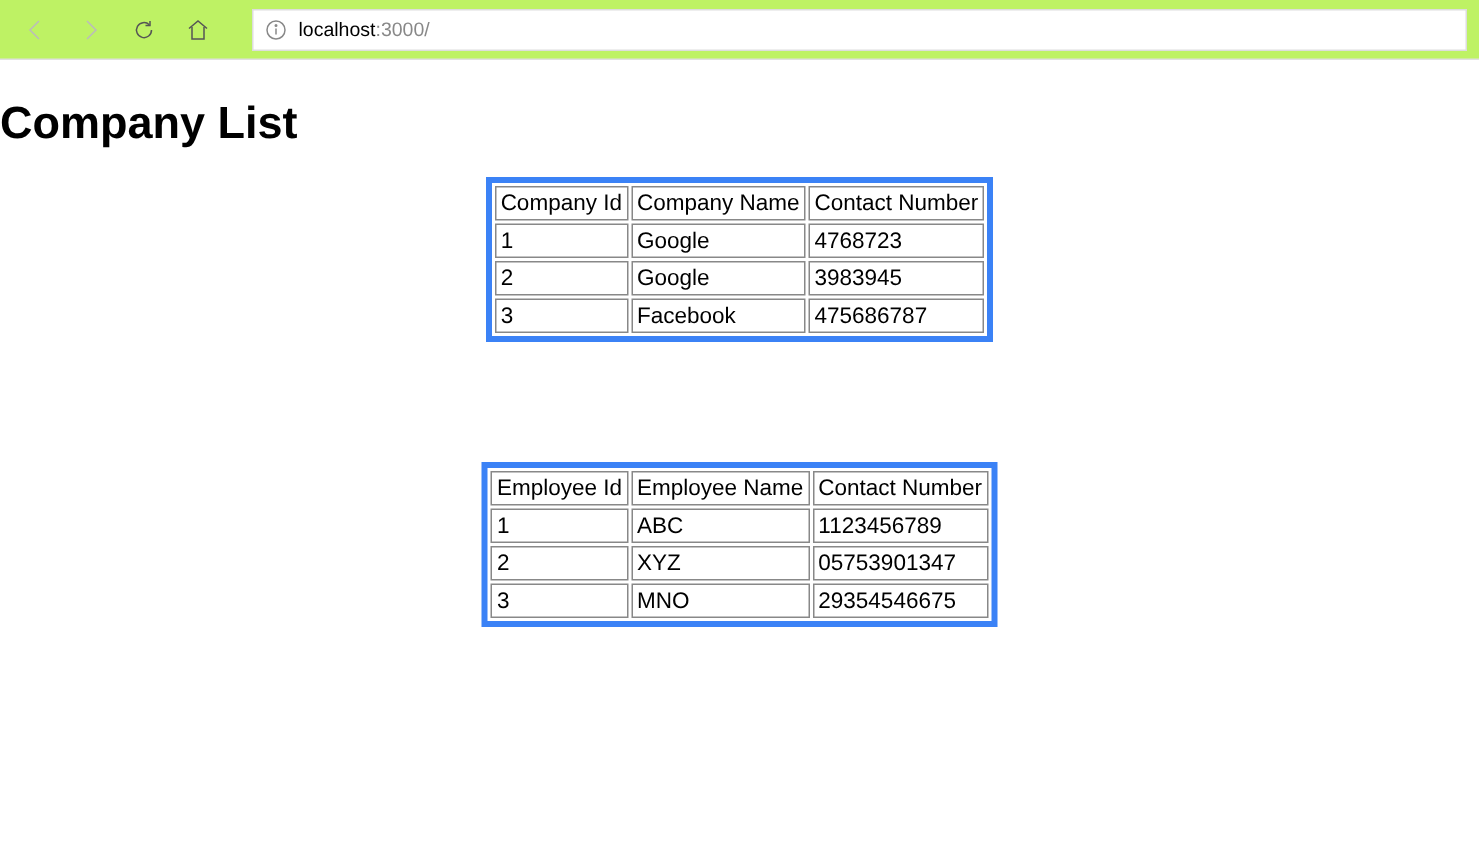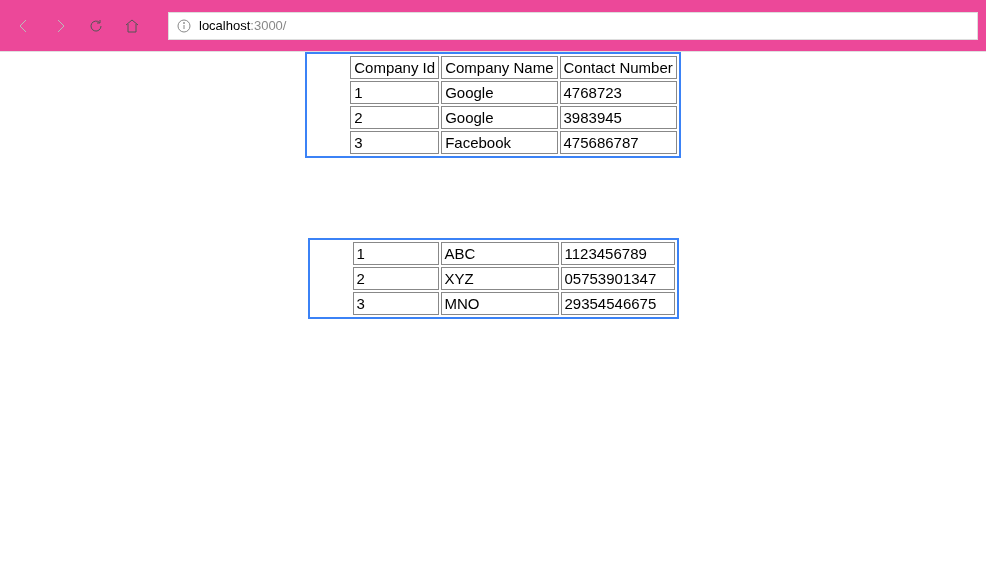--- a/index.html
+++ b/index.html
@@ -8,22 +8,22 @@
       box-sizing: border-box;
     }
     body {
       font-family: "Segoe UI", Arial, sans-serif;
       width: 986px;
       height: 564px;
       background: #fff;
       overflow: hidden;
     }
     .browser-toolbar {
-      height: 52px;
-      background: #ec4899;
+      height: 40px;
+      background: #bef264;
       border-bottom: 1px solid #e0e0e0;
       display: flex;
       align-items: center;
       padding: 0 8px;
       gap: 4px;
     }
     .nav-btn {
       width: 32px;
       height: 32px;
       display: flex;
@@ -74,23 +74,22 @@
       display: flex;
       justify-content: center;
       margin-bottom: 80px;
     }
     .table-wrap.last {
       margin-bottom: 20px;
     }
     table {
       border-collapse: separate;
       border-spacing: 2px;
-      border: 2px solid #3b82f6;
+      border: 4px solid #3b82f6;
       margin: 0;
-      padding-left: 41px;
     }
     td {
       border: 1px solid #888;
       padding: 2px 3px;
       font-size: 15px;
       color: #000;
       text-align: left;
       vertical-align: middle;
       font-weight: 400;
     }
@@ -136,20 +135,21 @@
       </svg>
     </span>
     <span class="url-text">
       <span class="host">localhost</span><span class="rest">:3000/</span>
     </span>
   </div>
 </div>
 
 <div class="content">
 
+  <h1>Company List</h1>
   <div class="table-wrap">
     <table class="company-table">
       <tbody>
           <tr>
         <td>Company Id</td>
         <td>Company Name</td>
         <td>Contact Number</td>
       </tr>
       <tr>
         <td>1</td>
@@ -166,20 +166,25 @@
         <td>Facebook</td>
         <td>475686787</td>
       </tr>
     </tbody>
       </table>
   </div>
 
   <div class="table-wrap last">
     <table class="employee-table">
       <tbody>
+          <tr>
+        <td>Employee Id</td>
+        <td>Employee Name</td>
+        <td>Contact Number</td>
+      </tr>
       <tr>
         <td>1</td>
         <td>ABC</td>
         <td>1123456789</td>
       </tr>
       <tr>
         <td>2</td>
         <td>XYZ</td>
         <td>05753901347</td>
       </tr>

